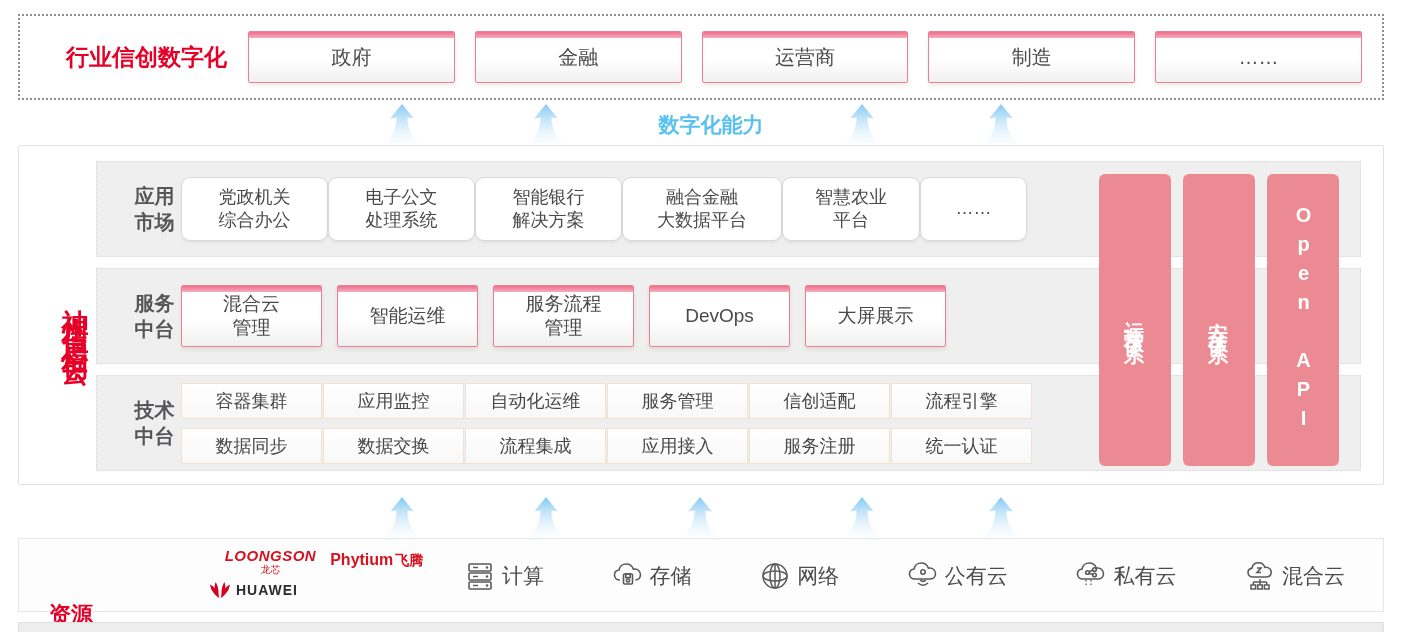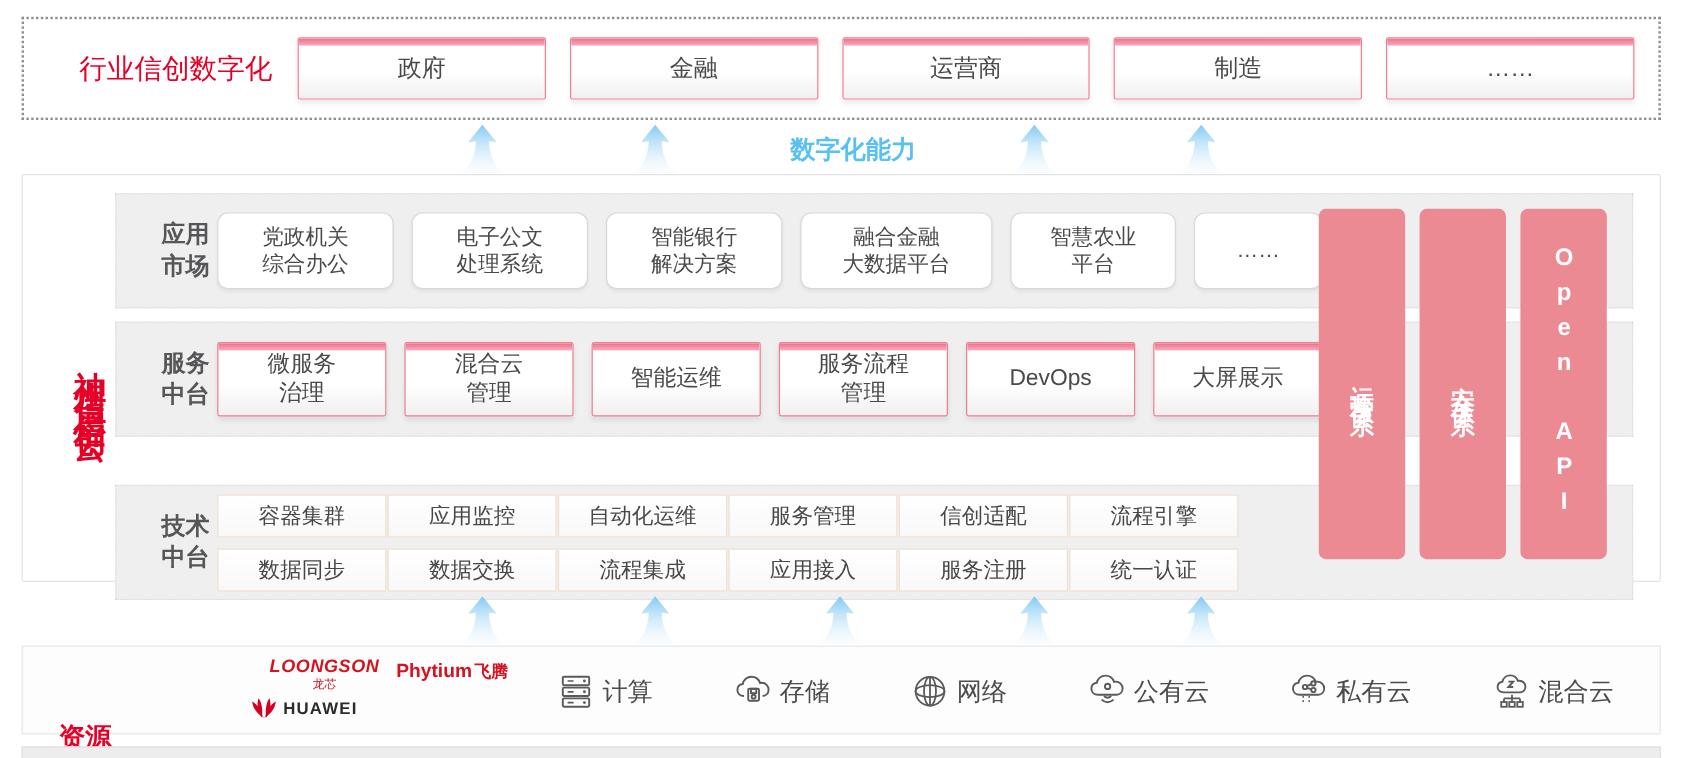--- a/index.html
+++ b/index.html
@@ -3,21 +3,21 @@
 <meta charset="utf-8">
 <style>
   * { margin:0; padding:0; box-sizing:border-box; }
   html,body { width:1402px; height:632px; background:#ffffff; overflow:hidden;
     font-family:"Liberation Sans","DejaVu Sans",sans-serif; }
   .bindtext { white-space:pre-line; }
 
   
   .top-panel { position:absolute; left:18px; top:14px; width:1366px; height:86px;
     border:2px dotted #8f8f8f; background:#fff; display:flex; align-items:center; }
-  .top-title { width:228px; padding-left:46px; font-size:23px; font-weight:normal; color:#e60027; }
+  .top-title { width:228px; padding-left:46px; font-size:23px; font-weight:bold; color:#e60027; }
   .top-boxes { flex:1; display:flex; gap:20px; padding-right:20px; }
   .cap-box { position:relative; background:linear-gradient(#ffffff 55%,#f0f0f0);
     border:1px solid #ef7e93; border-radius:2px; box-shadow:0 3px 4px rgba(0,0,0,.07);
     display:flex; align-items:center; justify-content:center; overflow:hidden; }
   .cap-box::before { content:""; position:absolute; top:0; left:0; right:0; height:6px;
     background:linear-gradient(#ee6e8a,#f7aebd); }
   .top-box { flex:1; height:52px; }
   .cap-box span { font-size:20px; color:#4a4a4a; text-align:center; line-height:1.25; }
 
   
@@ -30,22 +30,22 @@
     background:#fff; border:1px solid #e2e2e2; border-radius:2px; }
   .vtitle { position:absolute; left:26px; top:24px; height:296px; width:48px;
     writing-mode:vertical-rl; text-orientation:upright; letter-spacing:9px;
     font-size:27px; font-weight:bold; color:#e60027; text-align:center; }
   .prow { position:absolute; left:77px; width:1265px; background:#efefef;
     border:1px dotted #d8d8d8; display:flex; align-items:center; }
   .prow-label { width:84px; text-align:center; font-size:20px; font-weight:bold;
     color:#565558; line-height:1.3; white-space:pre-line; flex:0 0 84px;padding-left:31px; }
   .row-app { top:15px; height:96px; }
   .row-svc { top:122px; height:96px; }
-  .row-tech { top:229px; height:96px;margin-top:29px; }
-  .app-boxes { display:flex; gap:15px; align-items:center;justify-content:flex-end; }
+  .row-tech { top:229px; height:96px; }
+  .app-boxes { display:flex; align-items:center;justify-content:flex-end; }
   .app-box { height:64px; background:#fff; border:1px solid #d9d9d9; border-radius:9px;
     box-shadow:0 2px 3px rgba(0,0,0,.05); display:flex; align-items:center; justify-content:center; }
   .app-box span { font-size:18px; color:#4a4a4a; text-align:center; line-height:1.3; }
   .svc-boxes { display:flex; gap:15px; align-items:center; }
   .svc-box { width:141px; height:62px; }
   .svc-box span { font-size:19px; }
   .tech-col { display:flex; flex-direction:column; gap:9px; }
   .tech-line { display:flex; gap:1px; }
   .tech-box { width:141px; height:36px; background:linear-gradient(#ffffff,#f8f8f8);
     border:1px solid #f0e1d0; display:flex; align-items:center; justify-content:center; }
@@ -158,24 +158,20 @@
           <span class="bindtext">……</span>
         </div>
     </div>
   </div>
 
   <div class="prow row-svc">
     <div class="prow-label">服务
 中台</div>
     <div class="svc-boxes">
       <div class="cap-box svc-box">
-          <span class="bindtext">微服务
-治理</span>
-        </div>
-      <div class="cap-box svc-box">
           <span class="bindtext">混合云
 管理</span>
         </div>
       <div class="cap-box svc-box">
           <span class="bindtext">智能运维</span>
         </div>
       <div class="cap-box svc-box">
           <span class="bindtext">服务流程
 管理</span>
         </div>

